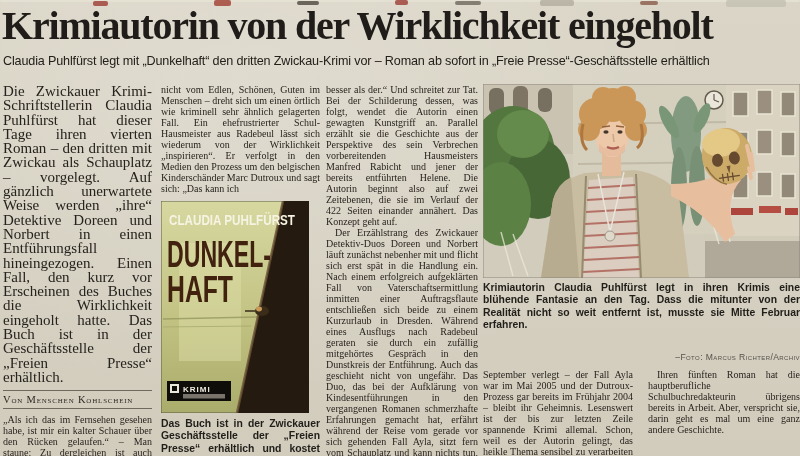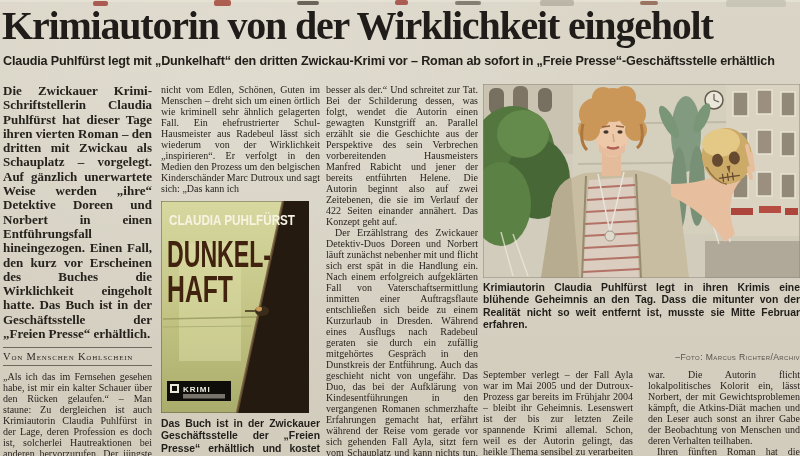--- a/index.html
+++ b/index.html
@@ -19,27 +19,27 @@
   .art { position:absolute; border-radius:2px; opacity:.8; }
 
   .headline {
     position:absolute; left:2px; top:4px; width:796px;
     font-family:"Liberation Serif", serif; font-weight:700;
     font-size:40px; line-height:44px; letter-spacing:-1.2px; color:#1f1c19;
     white-space:nowrap;
   }
   .subheadline {
     position:absolute; left:3px; top:54px; width:780px;
-    font-family:"Liberation Sans", sans-serif; font-weight:700;
+    font-family:"Liberation Sans", sans-serif; font-weight:400;
     font-size:12.6px; letter-spacing:-0.15px; color:#23201c;
   }
 
   .col { position:absolute; top:84px; text-align:justify; hyphens:auto; }
   .bt  { font-size:10px; line-height:11px; color:#29241f; }
-  .lead{ font-size:13px; line-height:14.3px; color:#26221d;font-weight:bold; }
+  .lead{ font-size:15px; line-height:14.3px; color:#26221d; }
   .indent { text-indent:9px; }
   .mt { margin-top:5px; }
 
   #col1 { left:3px;  width:149px; }
   #col2 { left:161px; width:159px; }
   #col3 { left:326px; width:152px; }
 
   .byline {
     margin-top:6px; padding:3px 0 3px 0;
     border-top:1px solid #6e695e; border-bottom:1px solid #6e695e;
@@ -249,28 +249,27 @@
           <line x1="264" y1="62" x2="268" y2="80"></line>
           <line x1="268" y1="70" x2="270" y2="86"></line>
           <line x1="266" y1="84" x2="268" y2="94"></line>
         </g>
       </g>
       <rect width="317" height="194" fill="#ffffff" opacity="0.06"></rect>
       <rect width="317" height="194" fill="none" stroke="#8c867a" stroke-width="1"></rect>
     </svg>
 
     <div id="photo-caption" class="cap">
-      <span>Krimiautorin Claudia Puhlfürst legt in ihren Krimis eine blühende Geheimnis an den Tag. Dass die mitunter von der Realität nicht so weit entfernt ist, musste sie Mitte Februar erfahren.</span>
+      <span>Krimiautorin Claudia Puhlfürst legt in ihren Krimis eine blühende Fantasie an den Tag. Dass die mitunter von der Realität nicht so weit entfernt ist, musste sie Mitte Februar erfahren.</span>
       <span class="credit">–Foto: Marcus Richter/Archiv</span>
     </div>
 
     <div id="right-cols">
       <div id="col4" class="bt">
         <p>September verlegt – der Fall Ayla war im Mai 2005 und der Dutroux-Prozess gar bereits im Frühjahr 2004 – bleibt ihr Geheimnis. Lesenswert ist der bis zur letzten Zeile spannende Krimi allemal. Schon, weil es der Autorin gelingt, das heikle Thema sensibel zu verarbeiten und jeden Voyeurismus zu vermeiden. Obgleich der Leser auf der vorletzten Seite noch bös in die Irre geführt wird. Man fragt sich, ob das Absicht</p>
       </div>
       <div id="col5" class="bt">
-        <p>war. Die Autorin flicht lokalpolitisches Kolorit ein, lässt Norbert, der mit Gewichtsproblemen kämpft, die Atkins-Diät machen und den Leser auch sonst an ihrer Gabe der Beobachtung von Menschen und deren Verhalten teilhaben.</p>
         <p class="indent">Ihren fünften Roman hat die hauptberufliche Schulbuchredakteurin übrigens bereits in Arbeit. Aber, verspricht sie, darin geht es mal um eine ganz andere Geschichte.</p>
       </div>
     </div>
   </div>
 
 </div>
 
 </body></html>

